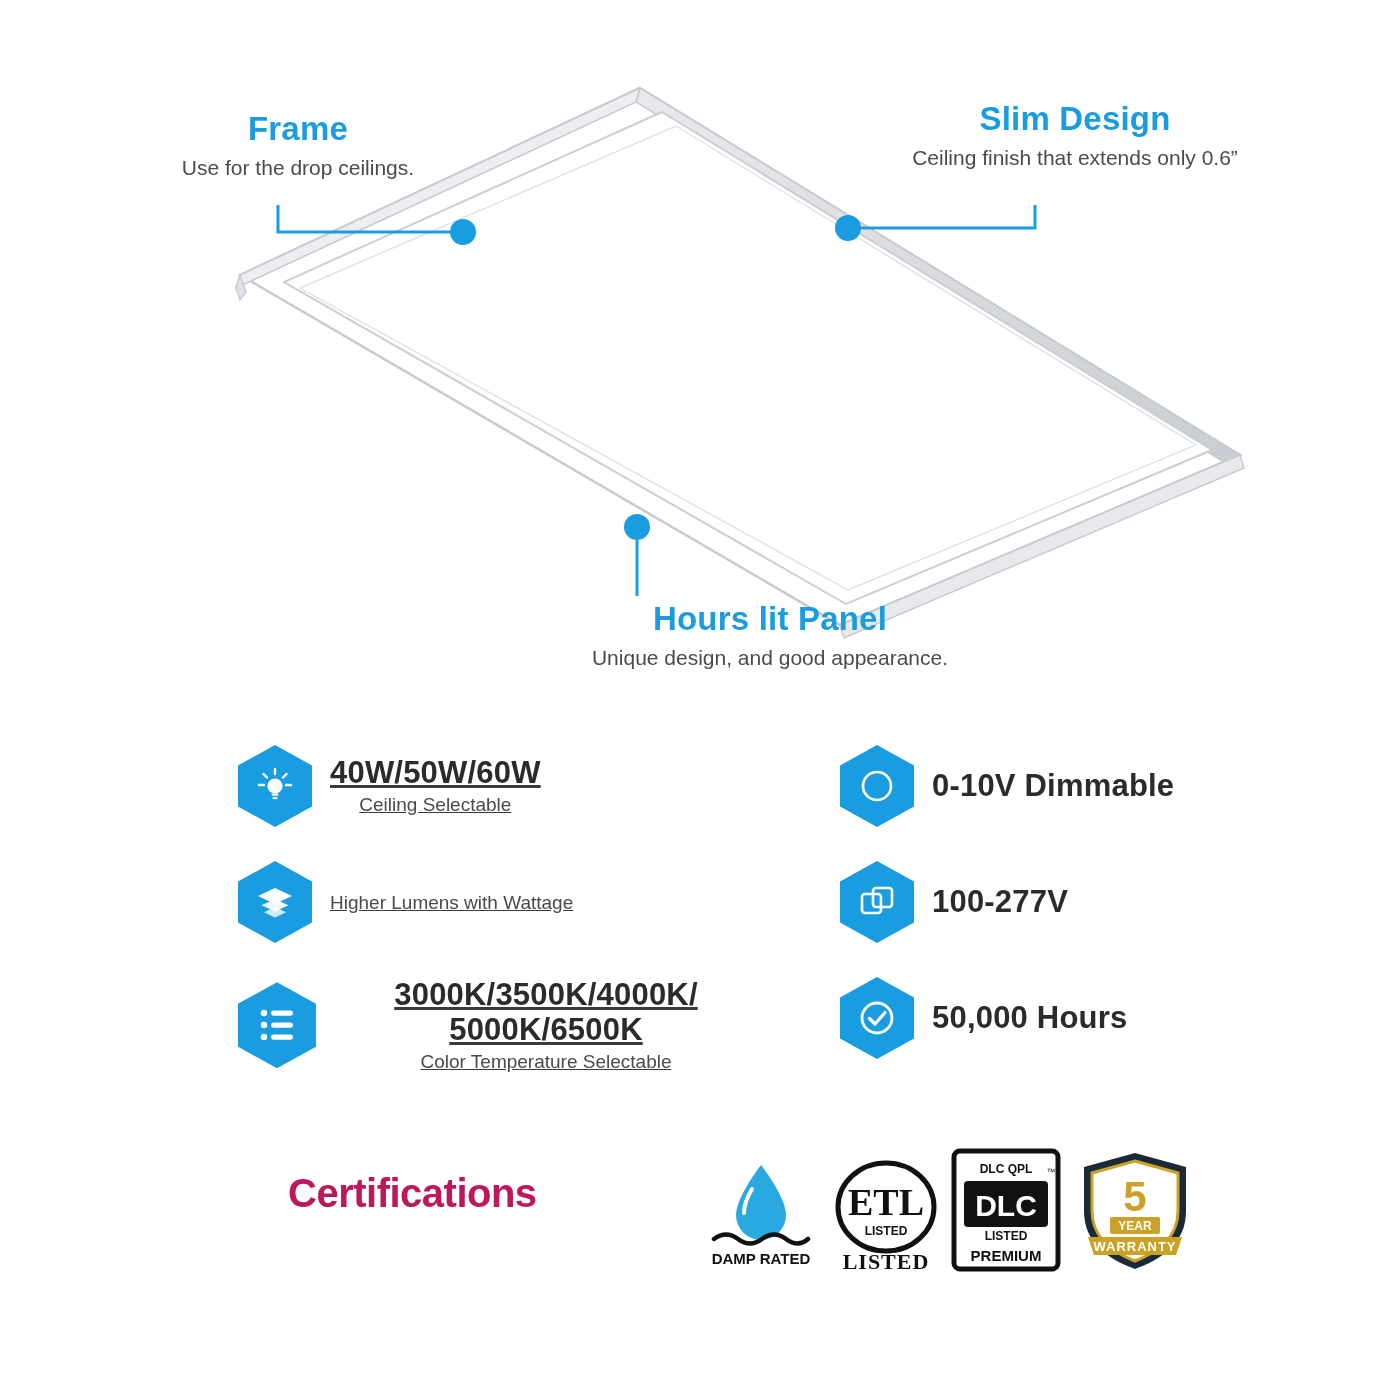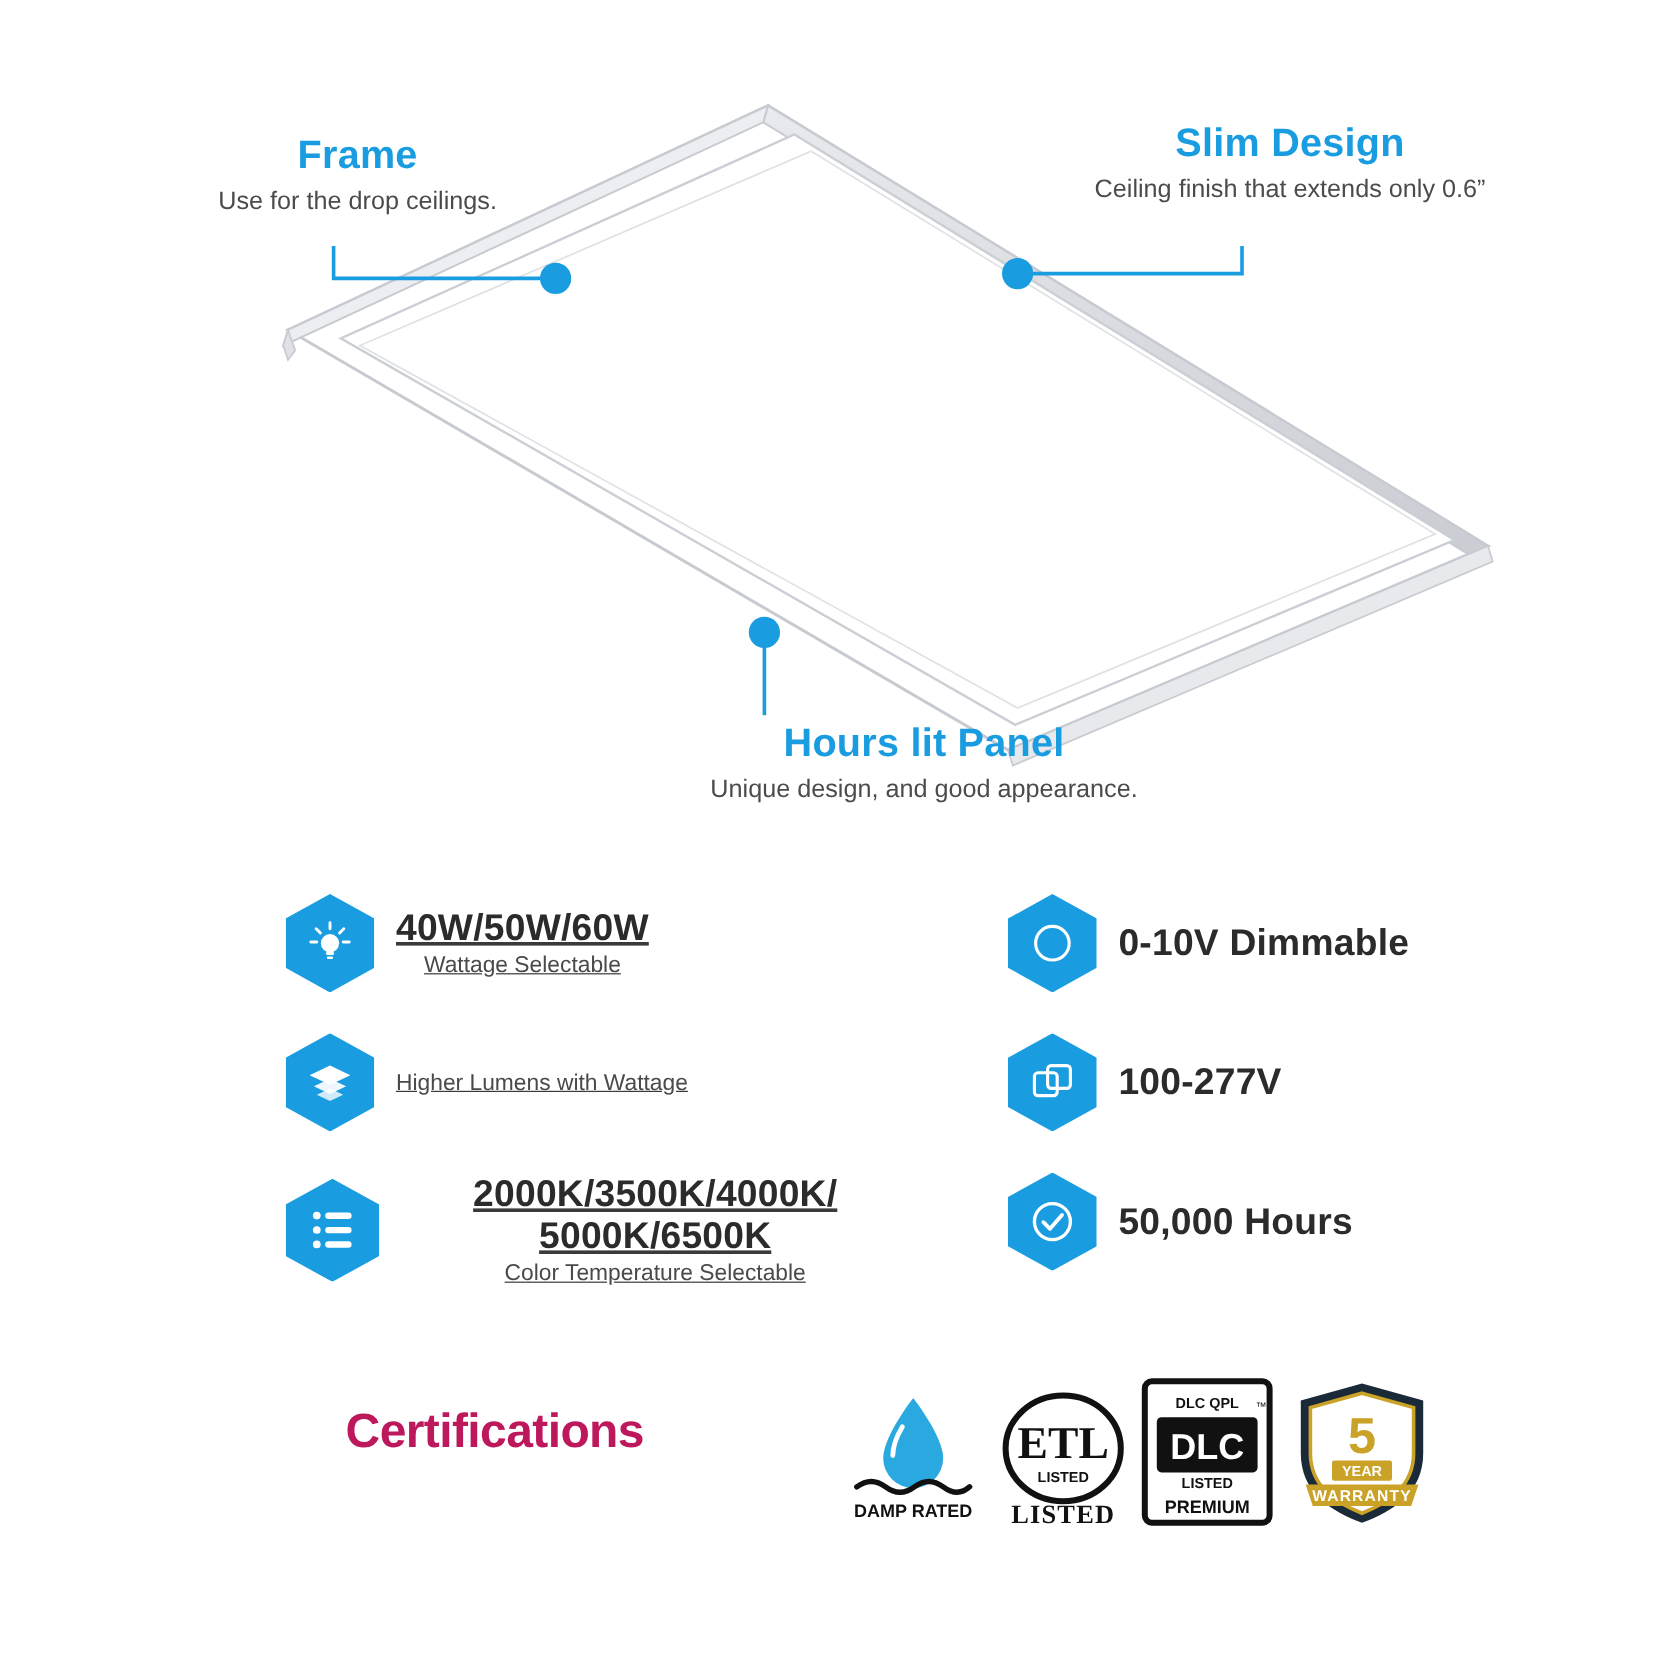--- a/index.html
+++ b/index.html
@@ -225,21 +225,21 @@
               <line x1="4" y1="19" x2="9" y2="19"></line>
               <line x1="36" y1="19" x2="31" y2="19"></line>
             </g>
             <circle cx="20" cy="20" r="7.6" fill="#ffffff"></circle>
             <rect x="16.6" y="27.4" width="6.8" height="2.4" rx="1.2" fill="#ffffff"></rect>
             <rect x="17.4" y="31" width="5.2" height="2.2" rx="1.1" fill="#ffffff"></rect>
           </svg>
         </div>
         <div class="feat-text">
           <div class="ft-main">40W/50W/60W</div>
-          <div class="ft-sub">Wattage Selectable</div>
+          <div class="ft-sub">Ceiling Selectable</div>
         </div>
       </div>
 
       <div class="feature">
         <div class="hex">
           <div class="hex-shape"></div>
           <svg width="42" height="40" viewBox="0 0 42 40">
             <polygon points="21,6 38,14 21,22 4,14" fill="#ffffff"></polygon>
             <polygon points="21,17 34.5,23.3 21,29.6 7.5,23.3" fill="#ffffff" opacity="0.92"></polygon>
             <polygon points="21,25 32,30.2 21,35.4 10,30.2" fill="#ffffff" opacity="0.8"></polygon>
@@ -258,21 +258,21 @@
               <circle cx="8" cy="6" r="3.2"></circle>
               <rect x="15" y="3.4" width="22" height="5.4" rx="2.7"></rect>
               <circle cx="8" cy="18" r="3.2"></circle>
               <rect x="15" y="15.4" width="22" height="5.4" rx="2.7"></rect>
               <circle cx="8" cy="30" r="3.2"></circle>
               <rect x="15" y="27.4" width="22" height="5.4" rx="2.7"></rect>
             </g>
           </svg>
         </div>
         <div class="feat-text">
-          <div class="ft-main">2000K/3500K/4000K/ 5000K/6500K</div>
+          <div class="ft-main">3000K/3500K/4000K/ 5000K/6500K</div>
           <div class="ft-sub">Color Temperature Selectable</div>
         </div>
       </div>
 
     </div>
 
     <div class="feat-col right">
 
       <div class="feature">
         <div class="hex">

